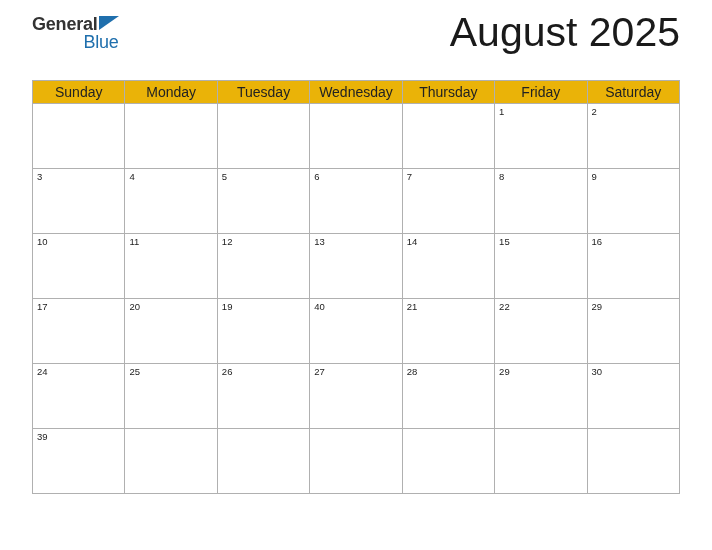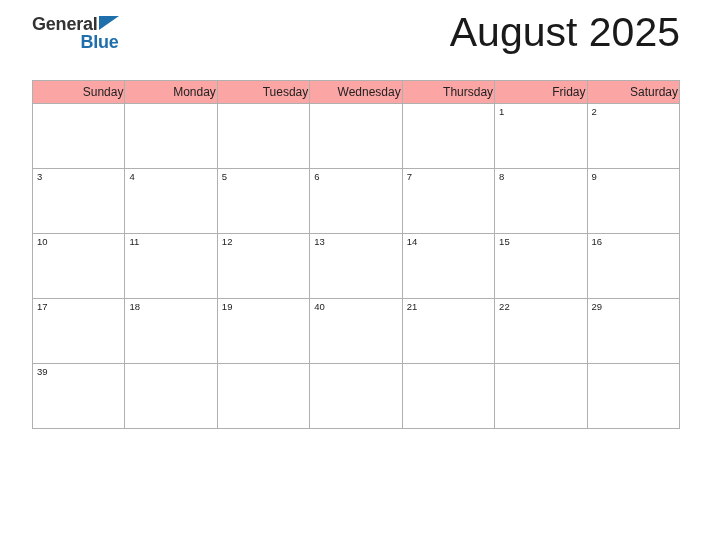--- a/index.html
+++ b/index.html
@@ -55,21 +55,21 @@
     border-bottom: 14px solid transparent;
     margin-left: 1px;
     margin-top: 2px;
   }
   .logo-row2 {
     text-align: right;
     margin-top: -2px;
   }
   .logo-blue {
     font-size: 18px;
-    font-weight: bold;
+    font-weight: normal;
     color: #1f6fad;
     line-height: 20px;
     letter-spacing: -0.2px;
     font-family: "Liberation Sans", sans-serif;
     text-align: right;
   }
   .title {
     font-size: 41px;
     font-weight: normal;
     color: #1a1a1a;
@@ -80,27 +80,27 @@
   
   .calendar {
     margin-top: 18px;
     border-collapse: collapse;
     table-layout: fixed;
     width: 648px;
     border: 1px solid #b0b0b0;
   }
   .calendar th {
     border: 1px solid #b0b0b0;
-    font-size: 12px;
+    font-size: 14px;
     font-weight: normal;
     color: #222222;
     height: 20px;
-    text-align: right;
+    text-align: center;
     vertical-align: middle;
-    background: #fca5a5;
+    background: #eab308;
   }
   .calendar td {
     border: 1px solid #b0b0b0;
     height: 64px;
     vertical-align: top;
     background: #ffffff;
     padding: 0;
   }
   .daynum {
     font-size: 9.5px;
@@ -211,36 +211,59 @@
           </td>
         <td>
             <span class="daynum">16</span>
           </td>
       </tr>
       <tr>
         <td>
             <span class="daynum">17</span>
           </td>
         <td>
-            <span class="daynum">18</span>
+            <span class="daynum">20</span>
           </td>
         <td>
             <span class="daynum">19</span>
           </td>
         <td>
             <span class="daynum">40</span>
           </td>
         <td>
             <span class="daynum">21</span>
           </td>
         <td>
             <span class="daynum">22</span>
           </td>
         <td>
             <span class="daynum">29</span>
+          </td>
+      </tr>
+      <tr>
+        <td>
+            <span class="daynum">24</span>
+          </td>
+        <td>
+            <span class="daynum">25</span>
+          </td>
+        <td>
+            <span class="daynum">26</span>
+          </td>
+        <td>
+            <span class="daynum">27</span>
+          </td>
+        <td>
+            <span class="daynum">28</span>
+          </td>
+        <td>
+            <span class="daynum">29</span>
+          </td>
+        <td>
+            <span class="daynum">30</span>
           </td>
       </tr>
       <tr>
         <td>
             <span class="daynum">39</span>
           </td>
         <td>
             <span class="daynum"></span>
           </td>
         <td>

